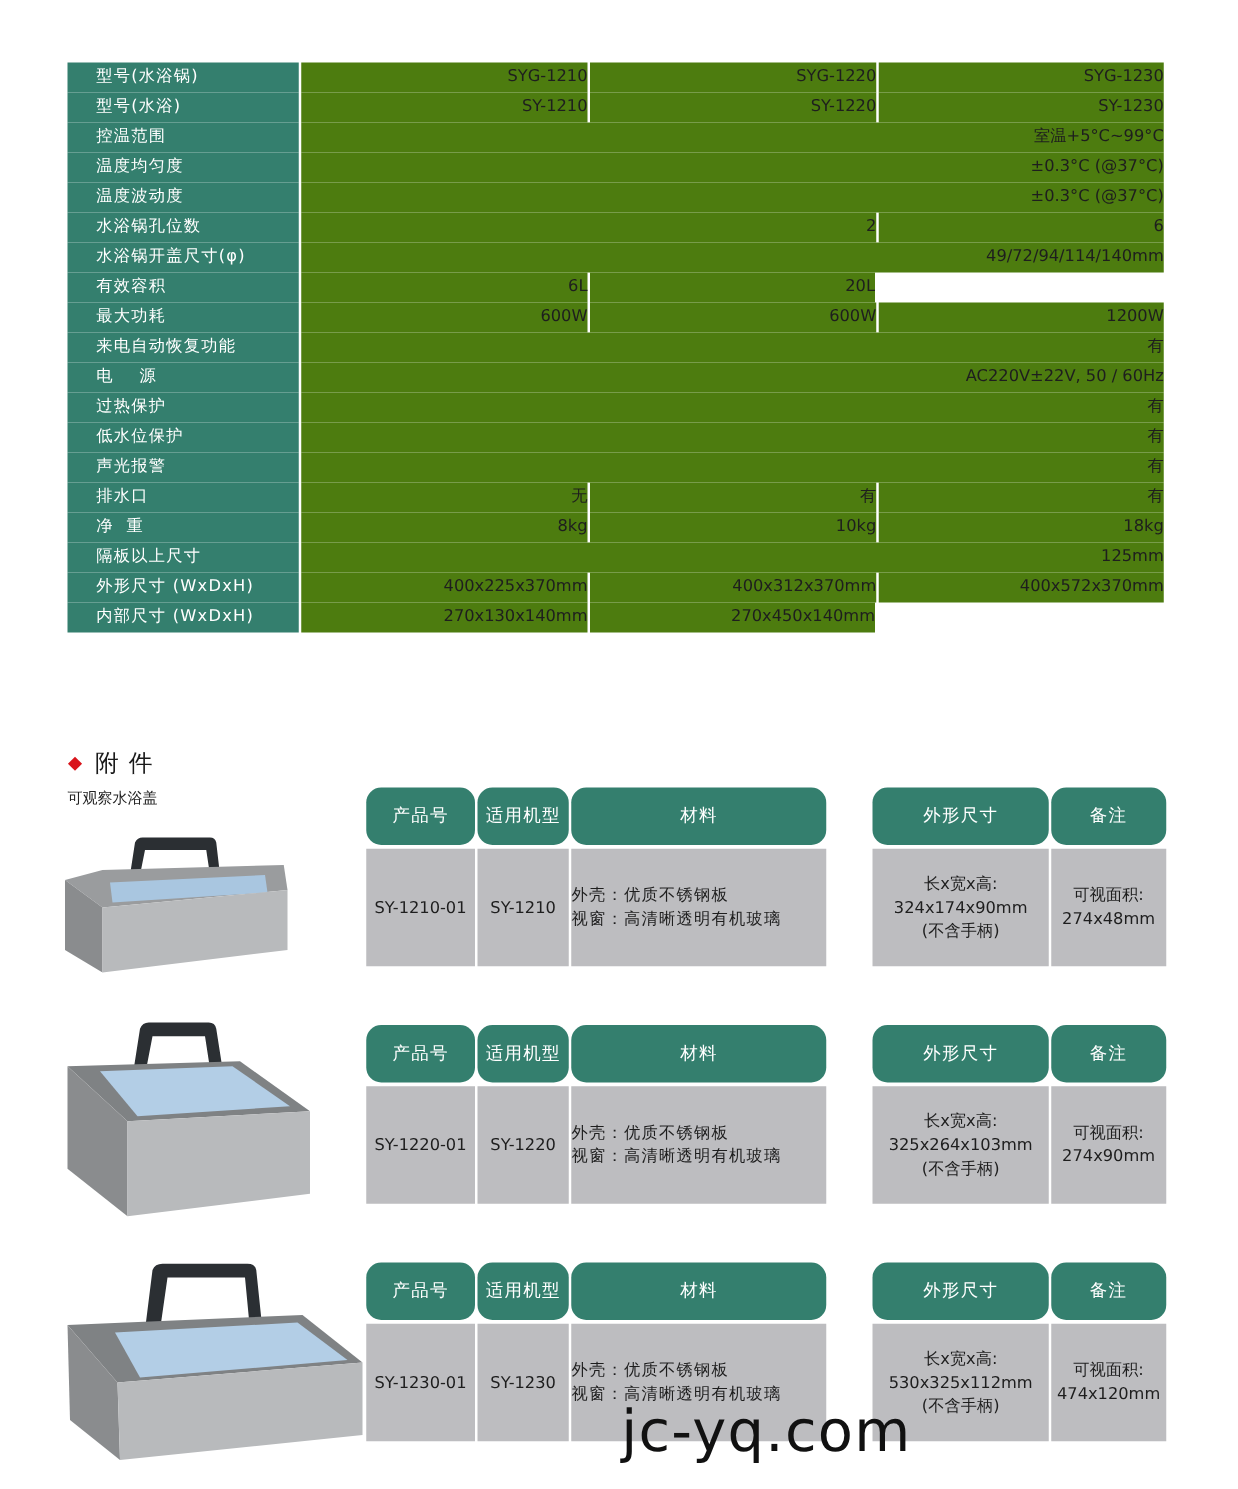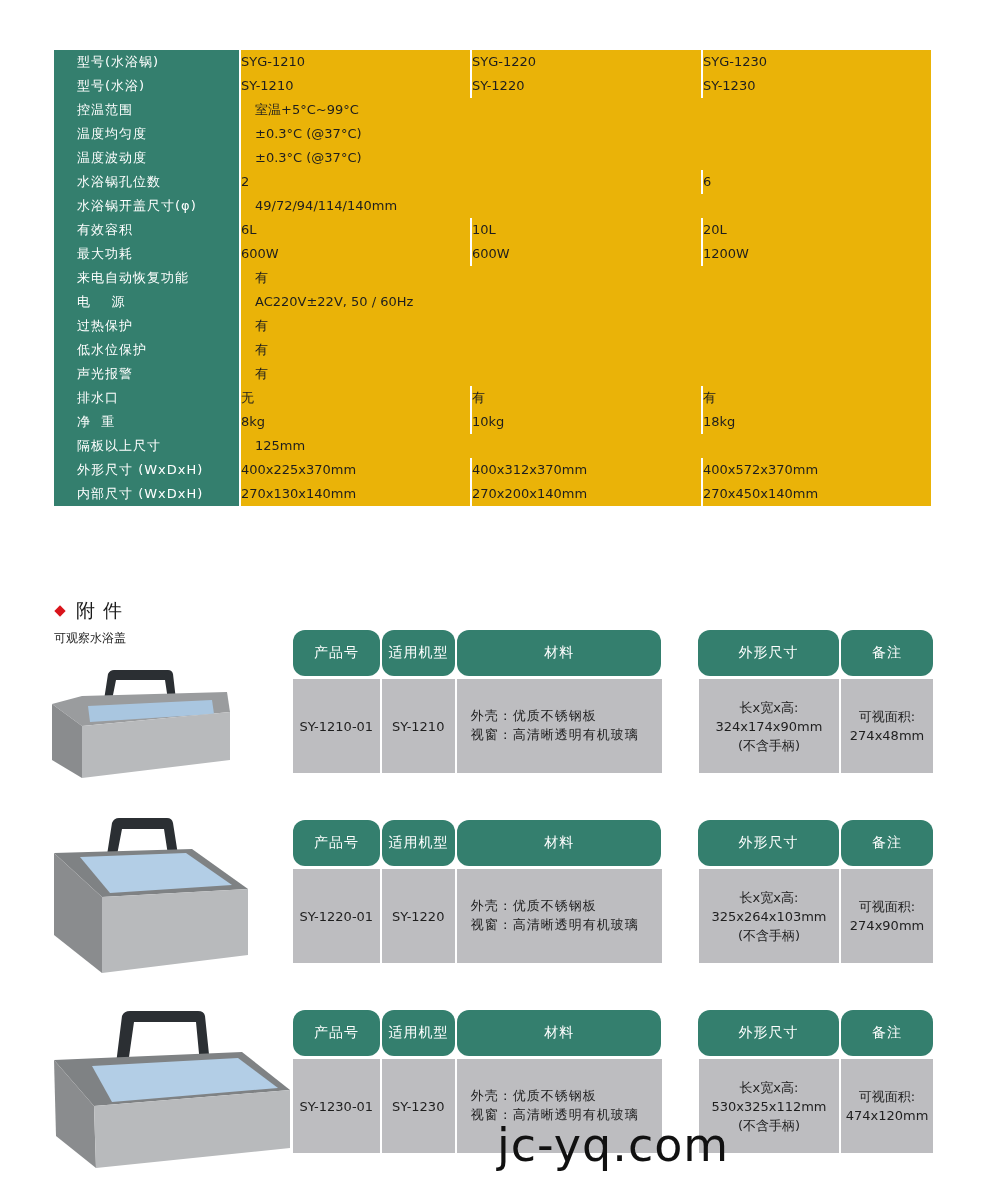--- a/index.html
+++ b/index.html
@@ -6,34 +6,34 @@
   body { width:990px; height:1191px; position:relative; overflow:hidden;
          font-family:"DejaVu Sans","Liberation Sans",sans-serif; color:#222; }
   .section-title { position:absolute; left:56px; font-size:19px; color:#1a1a1a;
          display:flex; align-items:center; gap:8px; letter-spacing:1px; }
   .diamond { width:8px; height:8px; background:#d9141b; transform:rotate(45deg); display:inline-block; margin-right:4px; }
   .spec { position:absolute; left:54px; top:50px; width:879px; }
   .spec-row { display:flex; height:24px; margin-bottom:0; }
   .spec-label { width:185px; background:#347f6e; color:#fff; font-size:13px;
          line-height:24px; padding-left:23px; letter-spacing:1px; white-space:pre; box-sizing:border-box; flex:none; }
   .spec-cells { display:flex; flex:1; margin-left:2px; }
-  .spec-cell { background:#eab308; color:#1e1e1e; font-size:13px; line-height:24px;
-         text-align:left; margin-right:2px; box-sizing:border-box; }
+  .spec-cell { background:#4d7c0f; color:#1e1e1e; font-size:13px; line-height:24px;
+         text-align:right; margin-right:2px; box-sizing:border-box; }
   .spec-cell:last-child { margin-right:0; }
   .w1 { width:229px; } .w2 { width:460px; } .w3 { width:690px;padding-left:14px; } .wlast { width:228px; }
   .sub { position:absolute; left:54px; top:630px; font-size:12px; color:#222; }
   .acc-img { position:absolute; }
   .acc-table { position:absolute; left:293px; width:640px; }
   .acc-head { display:flex; height:46px; }
   .acc-body { display:flex; height:94px; margin-top:3px; }
   .acc-head > div { background:#347f6e; color:#fff; font-size:14px; display:flex; align-items:center; justify-content:center; margin-right:2px; letter-spacing:1px;border-radius:12px; }
   .acc-body > div { background:#bdbdc0; color:#1e1e1e; font-size:13px; display:flex; align-items:center; justify-content:center; margin-right:2px; text-align:center; line-height:19px; flex-direction:column; }
   .acc-head > div:last-child, .acc-body > div:last-child { margin-right:0; }
-  .c1 { width:97px; } .c2 { width:82px; } .c3 { width:228px;font-family:Liberation Mono, monospace; } .c4 { width:157px;margin-left:35px; } .c5 { width:103px; }
-  .mat { align-items:flex-start !important; padding-left:14px; box-sizing:border-box; text-align:right; letter-spacing:1px; }
+  .c1 { width:97px; } .c2 { width:82px; } .c3 { width:228px; } .c4 { width:157px;margin-left:35px; } .c5 { width:103px; }
+  .mat { align-items:flex-start !important; box-sizing:border-box; text-align:right; letter-spacing:1px; }
   .watermark { position:absolute; left:497px; top:1118px; font-size:46px; color:#111; font-family:"DejaVu Sans","Liberation Sans",sans-serif; letter-spacing:1px; }
 </style>
 </head>
 <body>
 
 <div class="section-title" style="top:16px;margin-top:31px;">
   <span class="diamond"></span>
   <span>技术参数</span>
 </div>
 
@@ -82,21 +82,20 @@
     <div class="spec-row">
       <div class="spec-label">水浴锅开盖尺寸(φ)</div>
       <div class="spec-cells">
         <div class="spec-cell w3">49/72/94/114/140mm</div>
       </div>
     </div>
     <div class="spec-row">
       <div class="spec-label">有效容积</div>
       <div class="spec-cells">
         <div class="spec-cell w1">6L</div>
-        <div class="spec-cell w1">10L</div>
         <div class="spec-cell wlast">20L</div>
       </div>
     </div>
     <div class="spec-row">
       <div class="spec-label">最大功耗</div>
       <div class="spec-cells">
         <div class="spec-cell w1">600W</div>
         <div class="spec-cell w1">600W</div>
         <div class="spec-cell wlast">1200W</div>
       </div>
@@ -158,21 +157,20 @@
       <div class="spec-cells">
         <div class="spec-cell w1">400x225x370mm</div>
         <div class="spec-cell w1">400x312x370mm</div>
         <div class="spec-cell wlast">400x572x370mm</div>
       </div>
     </div>
     <div class="spec-row">
       <div class="spec-label">内部尺寸 (WxDxH)</div>
       <div class="spec-cells">
         <div class="spec-cell w1">270x130x140mm</div>
-        <div class="spec-cell w1">270x200x140mm</div>
         <div class="spec-cell wlast">270x450x140mm</div>
       </div>
     </div>
   </div>
 
 <div class="section-title" style="top:598px;">
   <span class="diamond"></span>
   <span>附 件</span>
 </div>
 <div class="sub">可观察水浴盖</div>

